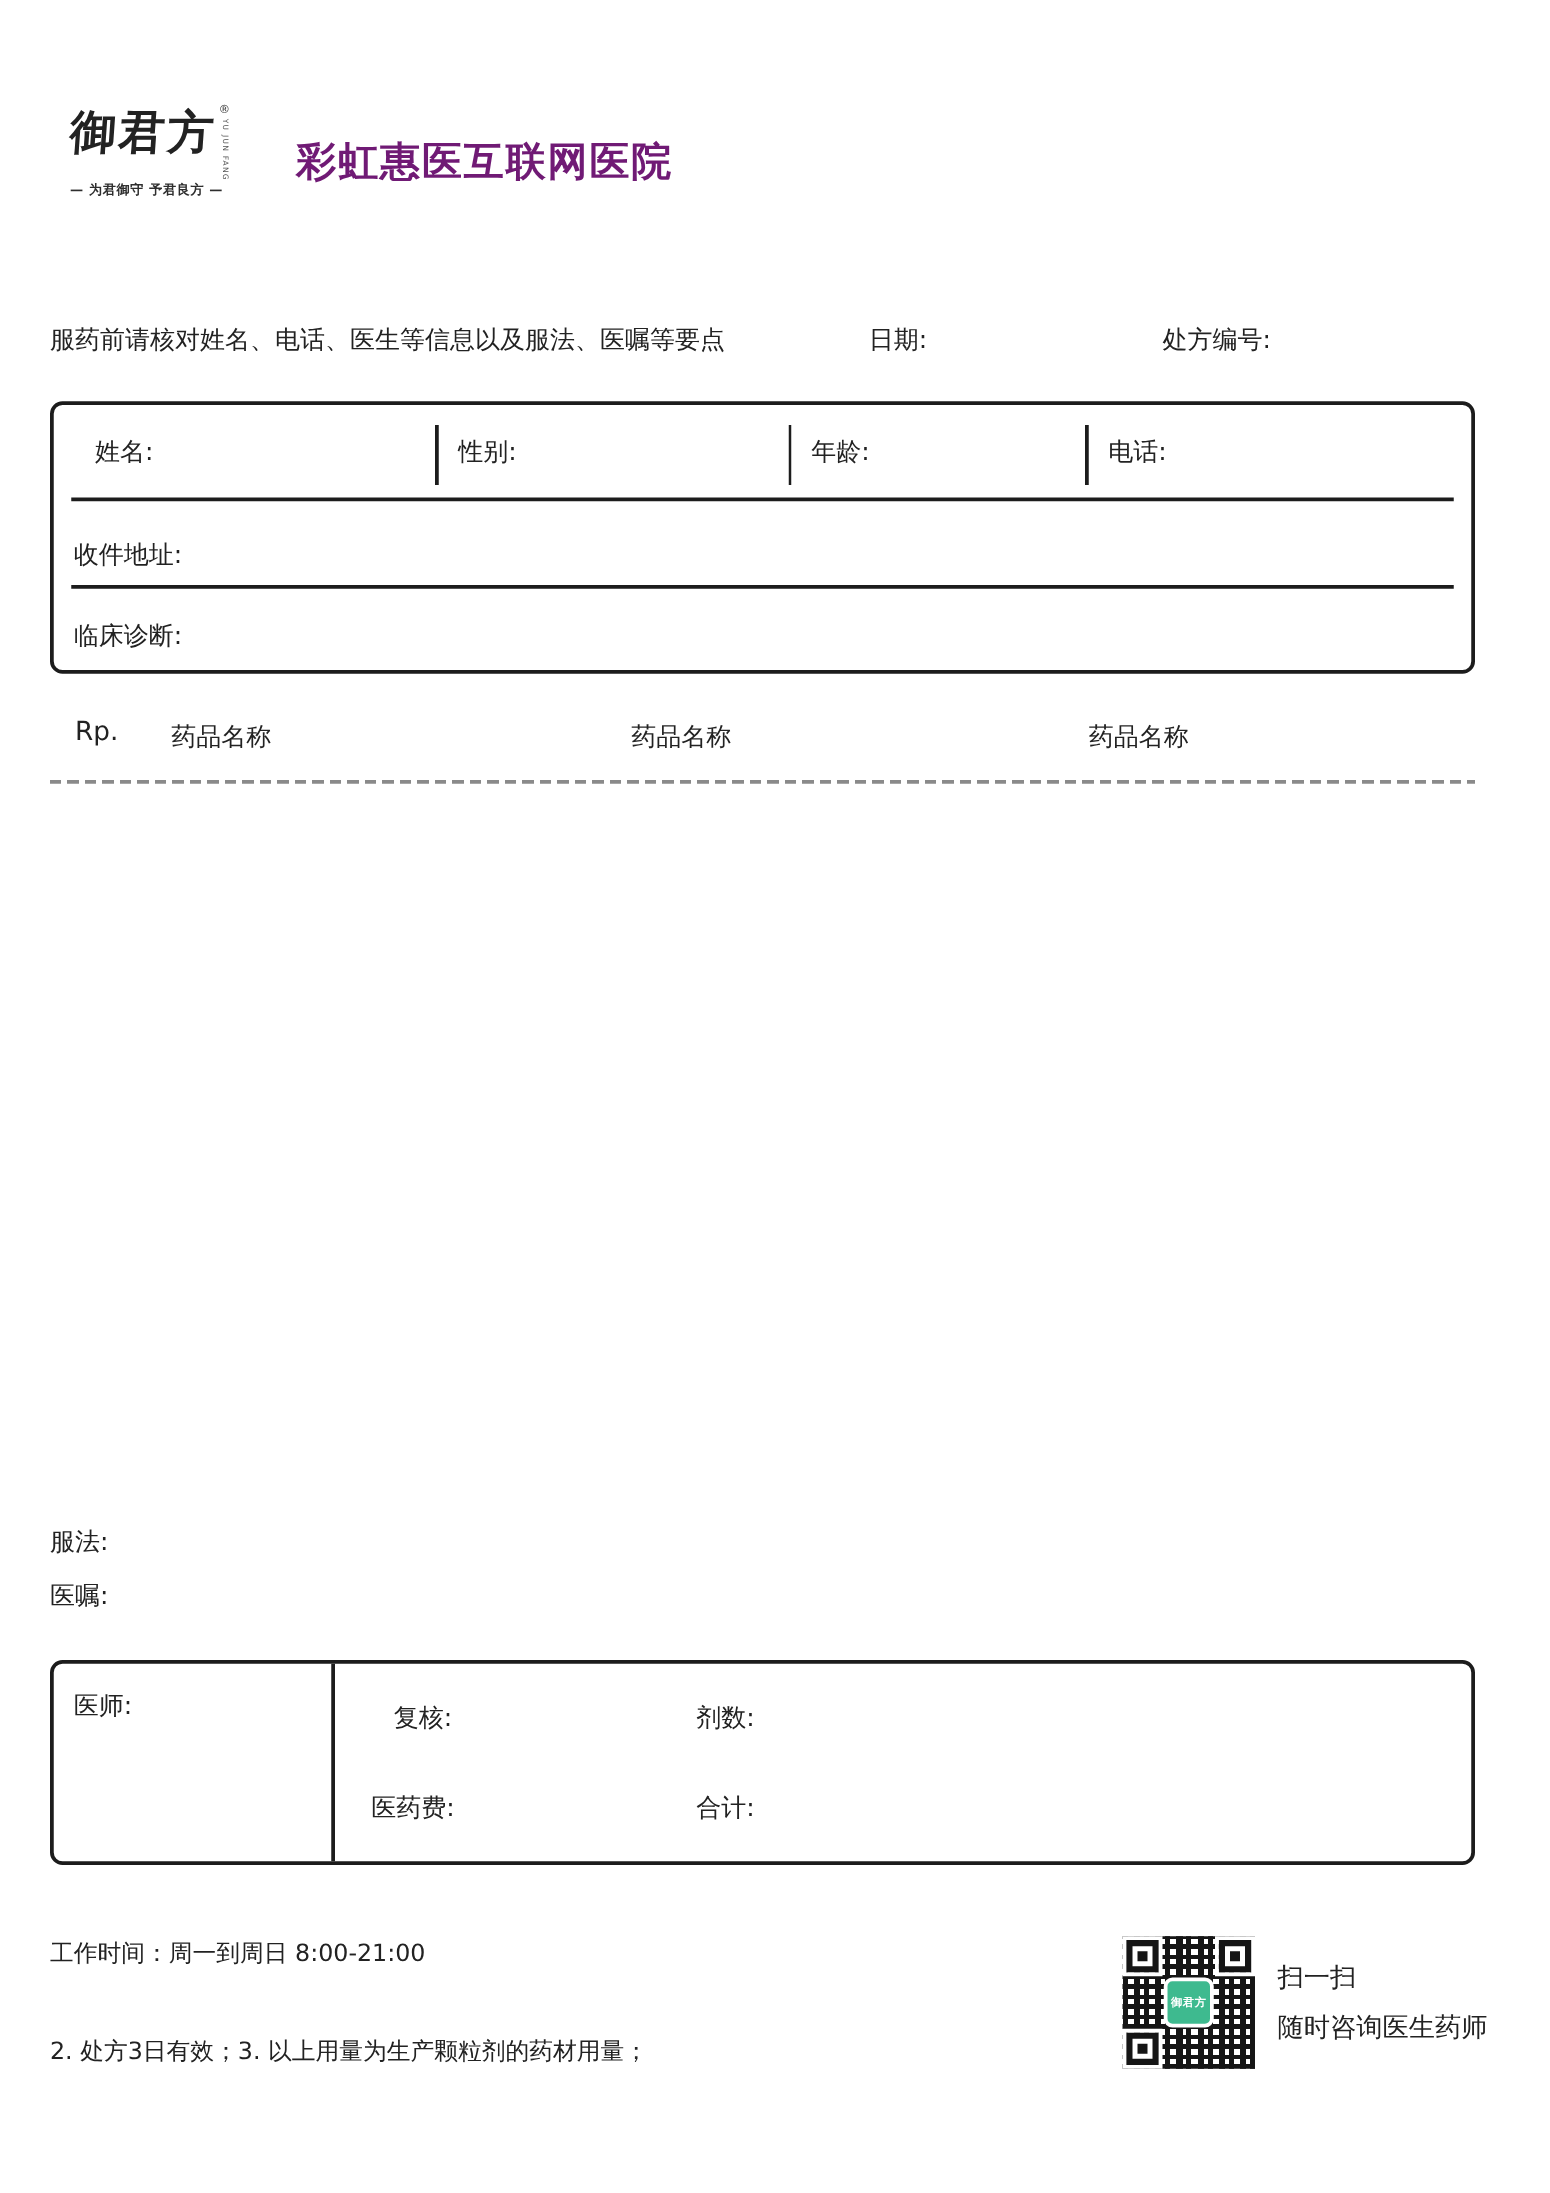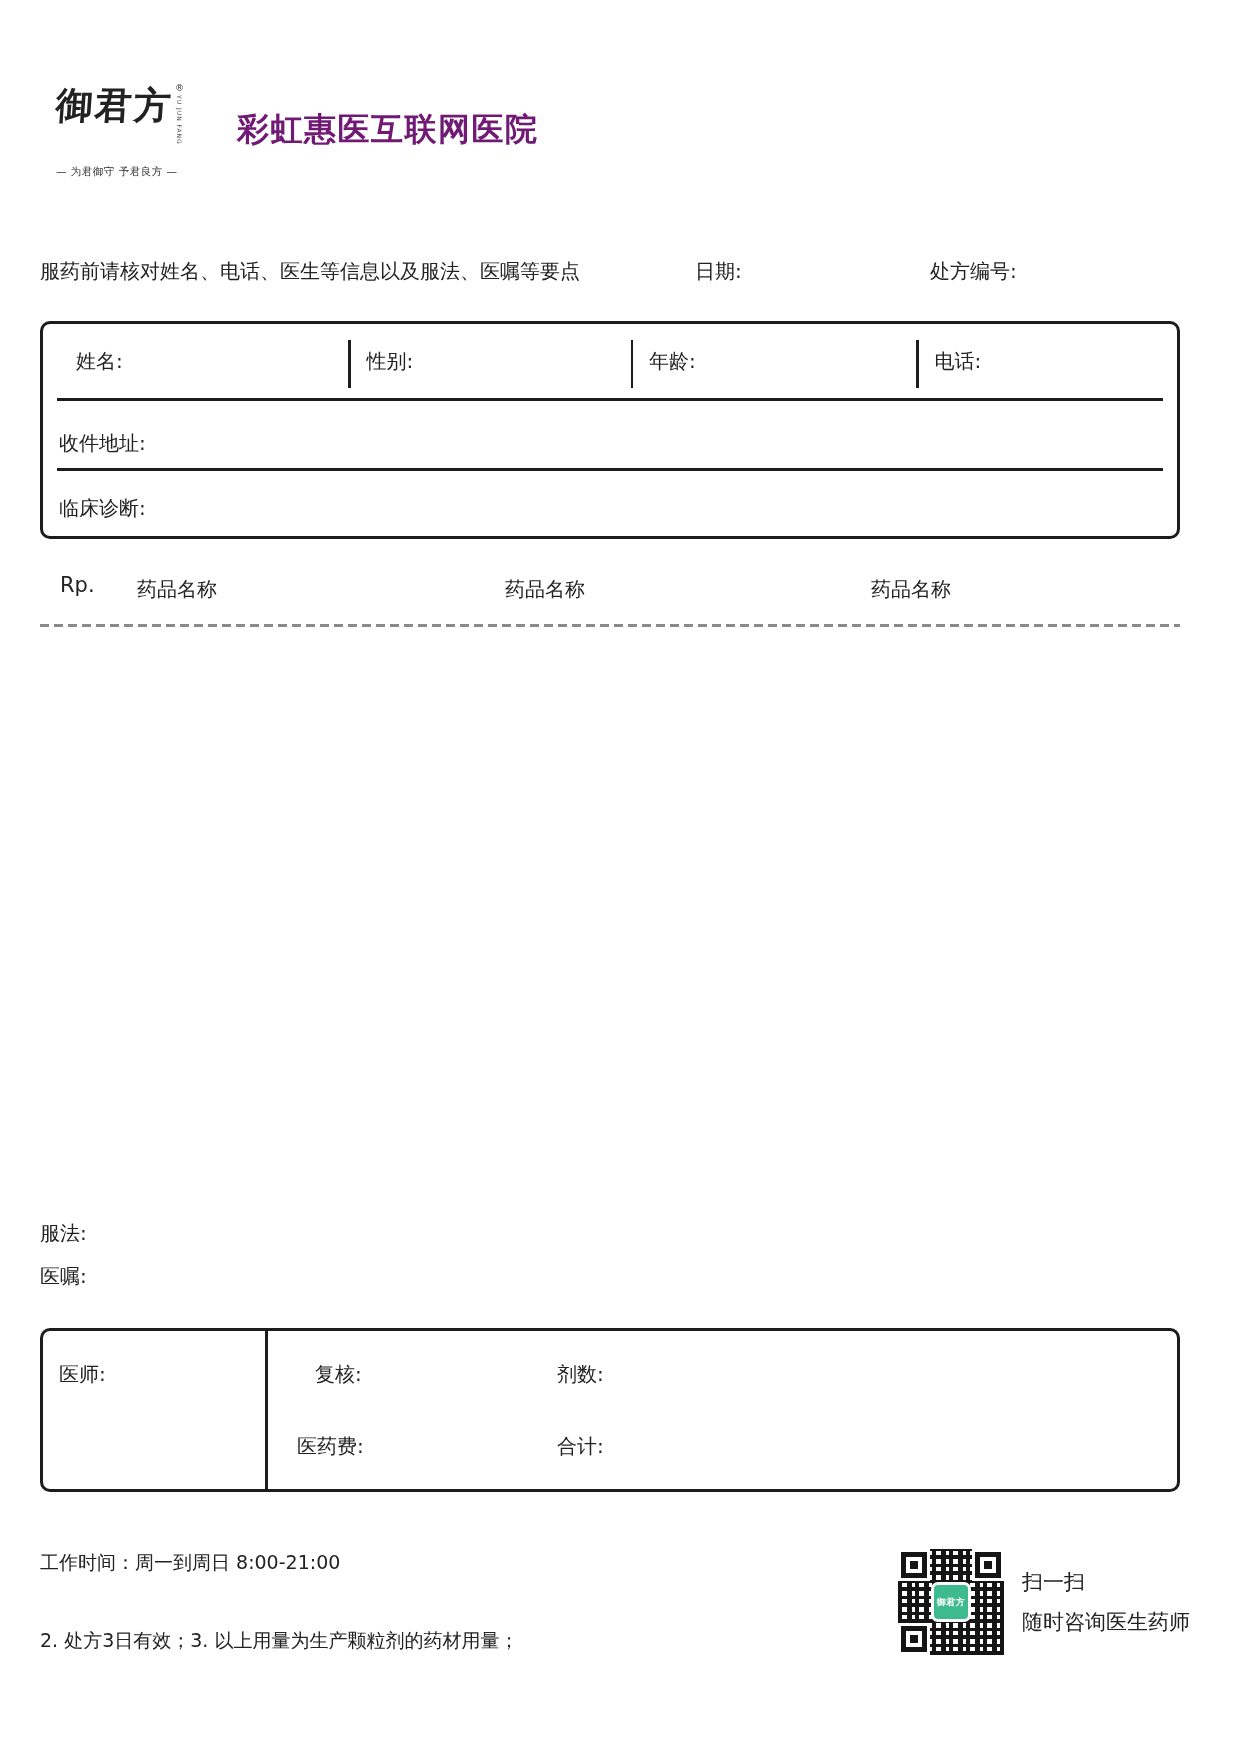--- a/index.html
+++ b/index.html
@@ -10,37 +10,37 @@
   
   .logo{position:absolute;left:56px;top:84px;width:170px;}
   .logo-row{display:flex;align-items:flex-start;}
   .brand-zh{
     font-family:"DejaVu Serif","Liberation Serif",serif;font-weight:700;font-size:37px;
     line-height:1.15;letter-spacing:2px;color:#222;transform:skewX(-4deg);white-space:nowrap;
   }
   .brand-side{display:flex;flex-direction:column;align-items:center;margin-left:2px;}
   .reg{font-size:9px;line-height:1;color:#333;}
   .brand-vert{writing-mode:vertical-rl;text-orientation:mixed;font-size:6px;letter-spacing:1px;color:#555;margin-top:2px;white-space:nowrap;}
-  .tagline{margin-top:20px;font-size:10.5px;letter-spacing:0.5px;color:#2e2e2e;white-space:nowrap;}
+  .tagline{margin-top:0;font-size:10.5px;letter-spacing:0.5px;color:#2e2e2e;white-space:nowrap;font-weight:bold;}
   .hospital-title{
     position:absolute;left:237px;top:108px;margin:0;font-size:32px;font-weight:800;
     letter-spacing:1.5px;color:#701a75;white-space:nowrap;
   }
   
   .notice{position:absolute;left:40px;top:258px;font-size:20px;white-space:nowrap;}
   .date-label{position:absolute;left:695px;top:258px;font-size:20px;}
   .rxno-label{position:absolute;left:930px;top:258px;font-size:20px;}
   
   .patient-box{position:absolute;left:40px;top:321px;width:1134px;height:212px;
     border:3px solid #1c1c1c;border-radius:10px;}
   .pb-row1{position:absolute;top:0;left:0;right:0;height:74px;display:flex;padding-left:17px;}
   .pb-cell{display:flex;align-items:center;padding-left:16px;font-size:20px;box-sizing:border-box;}
   .pb-c1{width:288px;}
   .pb-c2{width:280px;}
-  .pb-c3{width:283px;align-items:center;}
+  .pb-c3{width:235px;align-items:center;}
   .pb-c4{flex:1;}
   .pb-vdiv{width:2.5px;background:#1c1c1c;margin-top:16px;margin-bottom:10px;}
   .pb-hline{position:absolute;left:14px;right:14px;height:2.5px;background:#1c1c1c;}
   .hline-1{top:74px;}
   .hline-2{top:144px;}
   .pb-address{position:absolute;left:16px;top:94px;height:50px;display:flex;align-items:center;font-size:20px;}
   .pb-diagnosis{position:absolute;left:16px;top:160px;height:48px;display:flex;align-items:center;font-size:20px;}
   
   .rp-label{position:absolute;left:60px;top:573px;font-size:21px;}
   .drug-col{position:absolute;top:576px;font-size:20px;}
@@ -50,21 +50,21 @@
   .dash-line{position:absolute;left:40px;top:624px;width:1140px;height:3px;
     background:repeating-linear-gradient(90deg,#8a8a8a 0 9px,transparent 9px 14px);}
   
   .usage-label{position:absolute;left:40px;top:1220px;font-size:20px;}
   .advice-label{position:absolute;left:40px;top:1263px;font-size:20px;}
   
   .signoff-box{position:absolute;left:40px;top:1328px;width:1134px;height:158px;
     border:3px solid #1c1c1c;border-radius:10px;}
   .so-vdiv{position:absolute;left:222px;top:0;bottom:0;width:2.5px;background:#1c1c1c;}
   .so-label{position:absolute;font-size:20px;white-space:nowrap;}
-  .so-doctor{left:16px;top:30px;}
+  .so-doctor{left:16px;top:20px;}
   .so-review{left:272px;top:30px;}
   .so-doses{left:514px;top:30px;}
   .so-fee{left:254px;top:102px;}
   .so-total{left:514px;top:102px;}
   
   .footer-hours{position:absolute;left:40px;top:1550px;font-size:19px;}
   .footer-note1{position:absolute;left:40px;top:1589px;font-size:19px;}
   .footer-note2{position:absolute;left:40px;top:1628px;font-size:19px;}
   
   .qr{position:absolute;left:898px;top:1549px;width:106px;height:106px;background:#fff;

